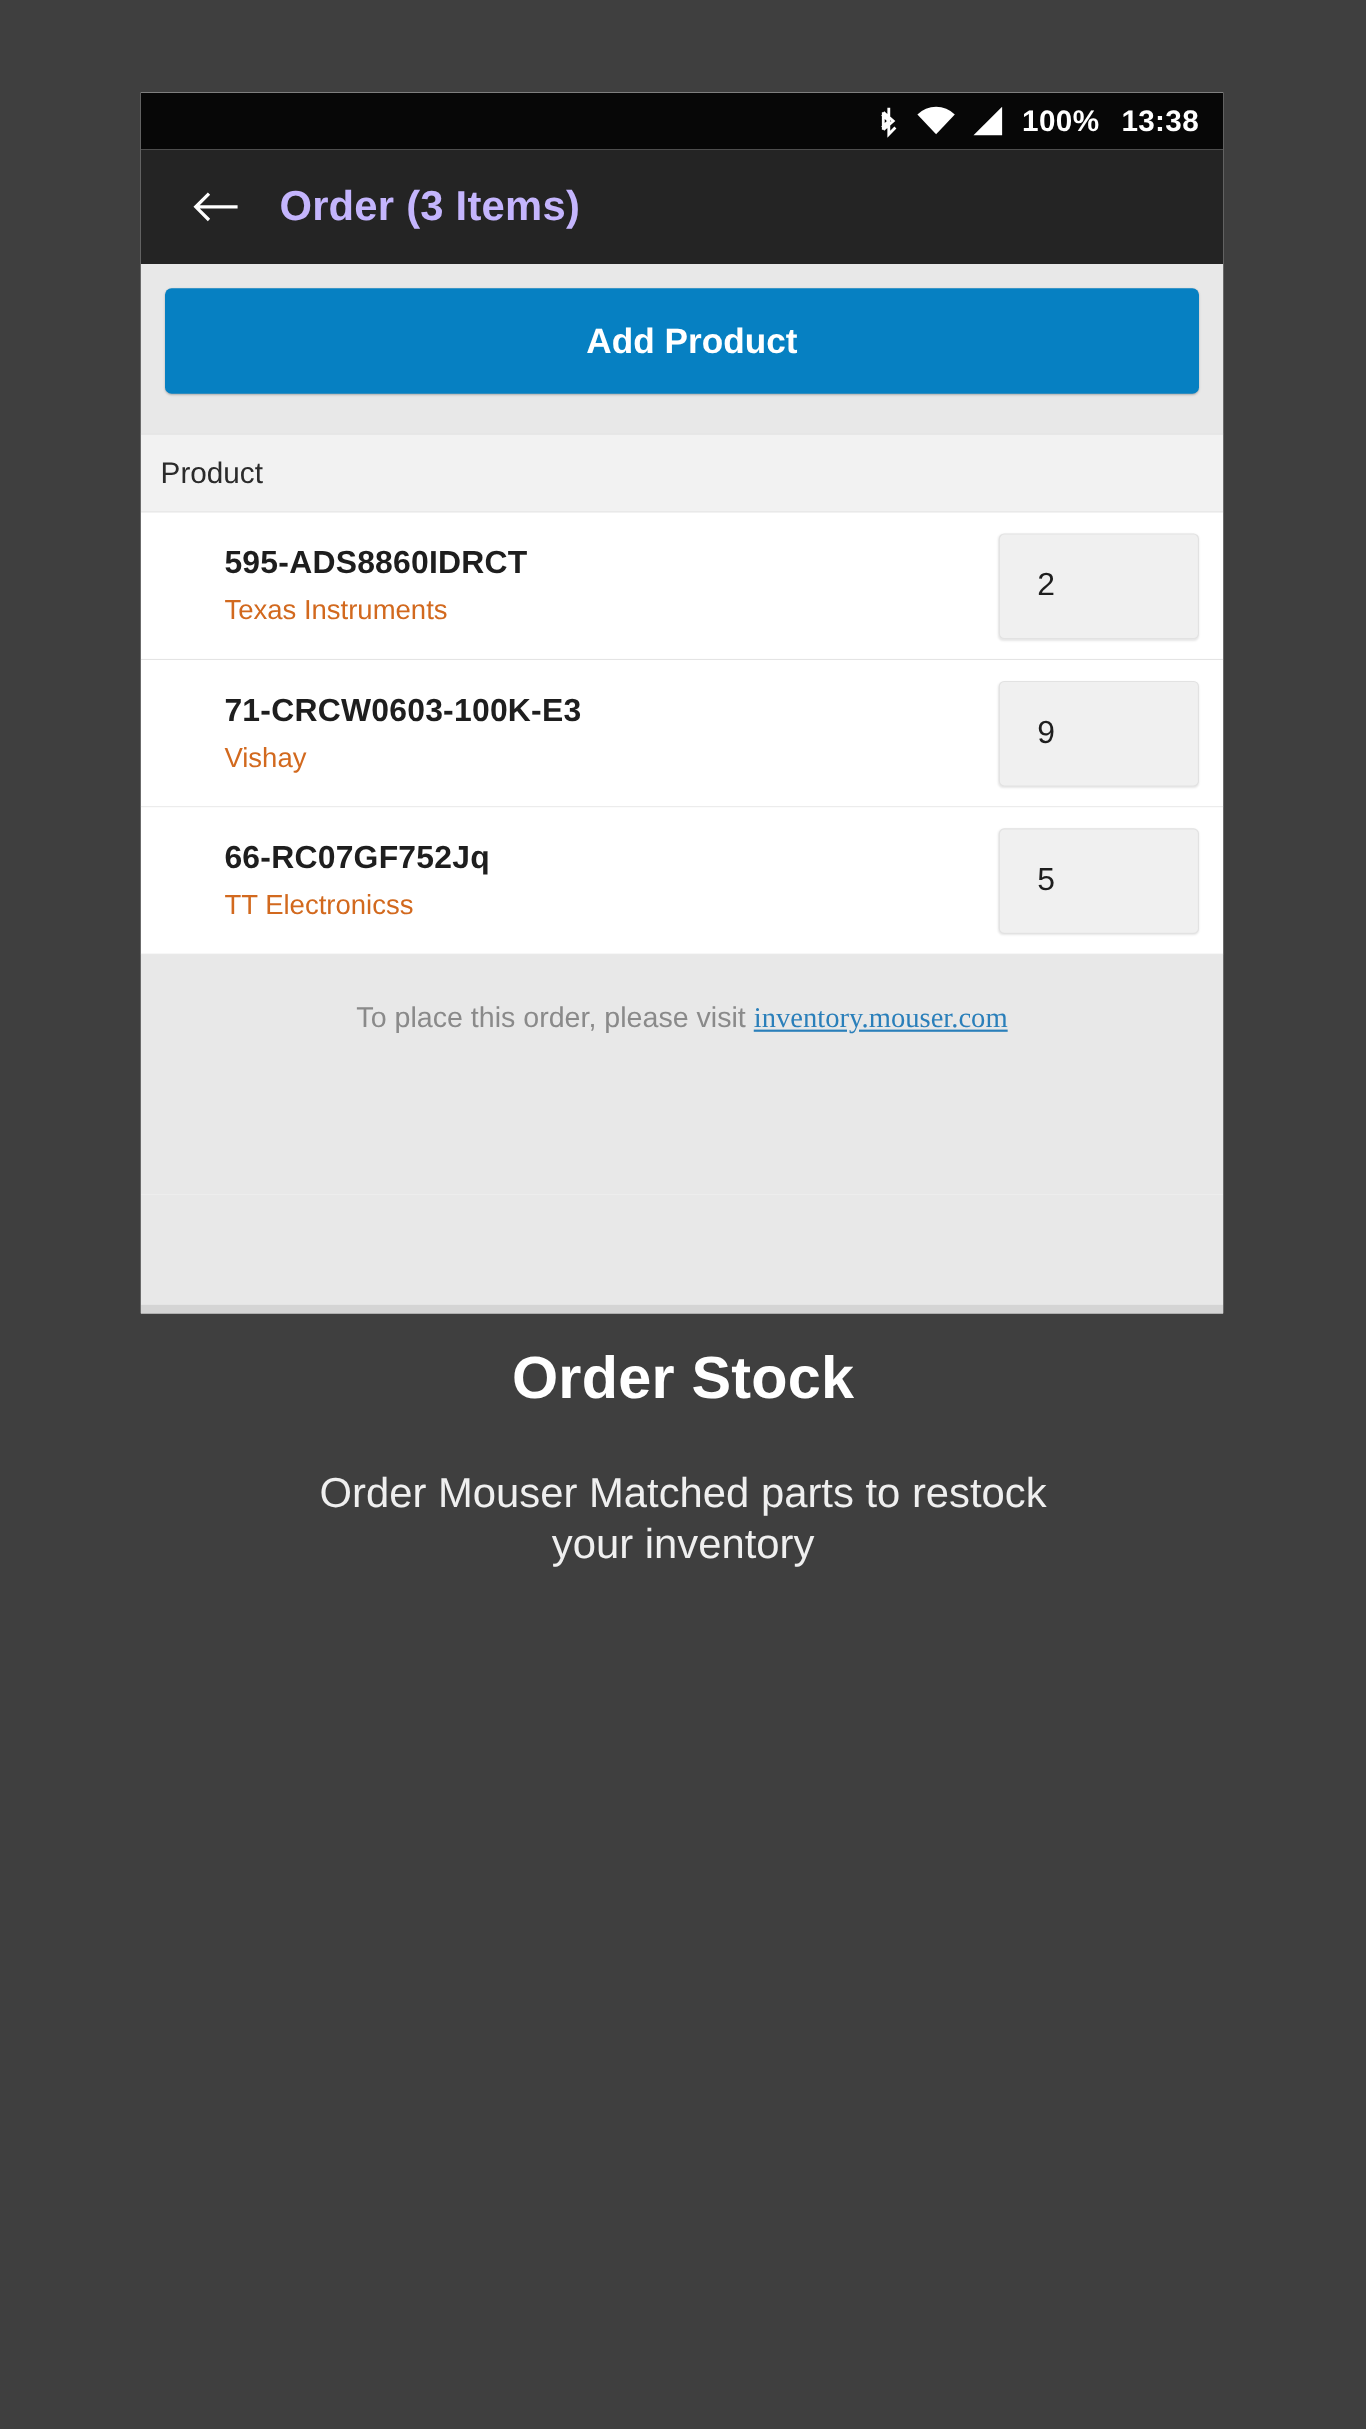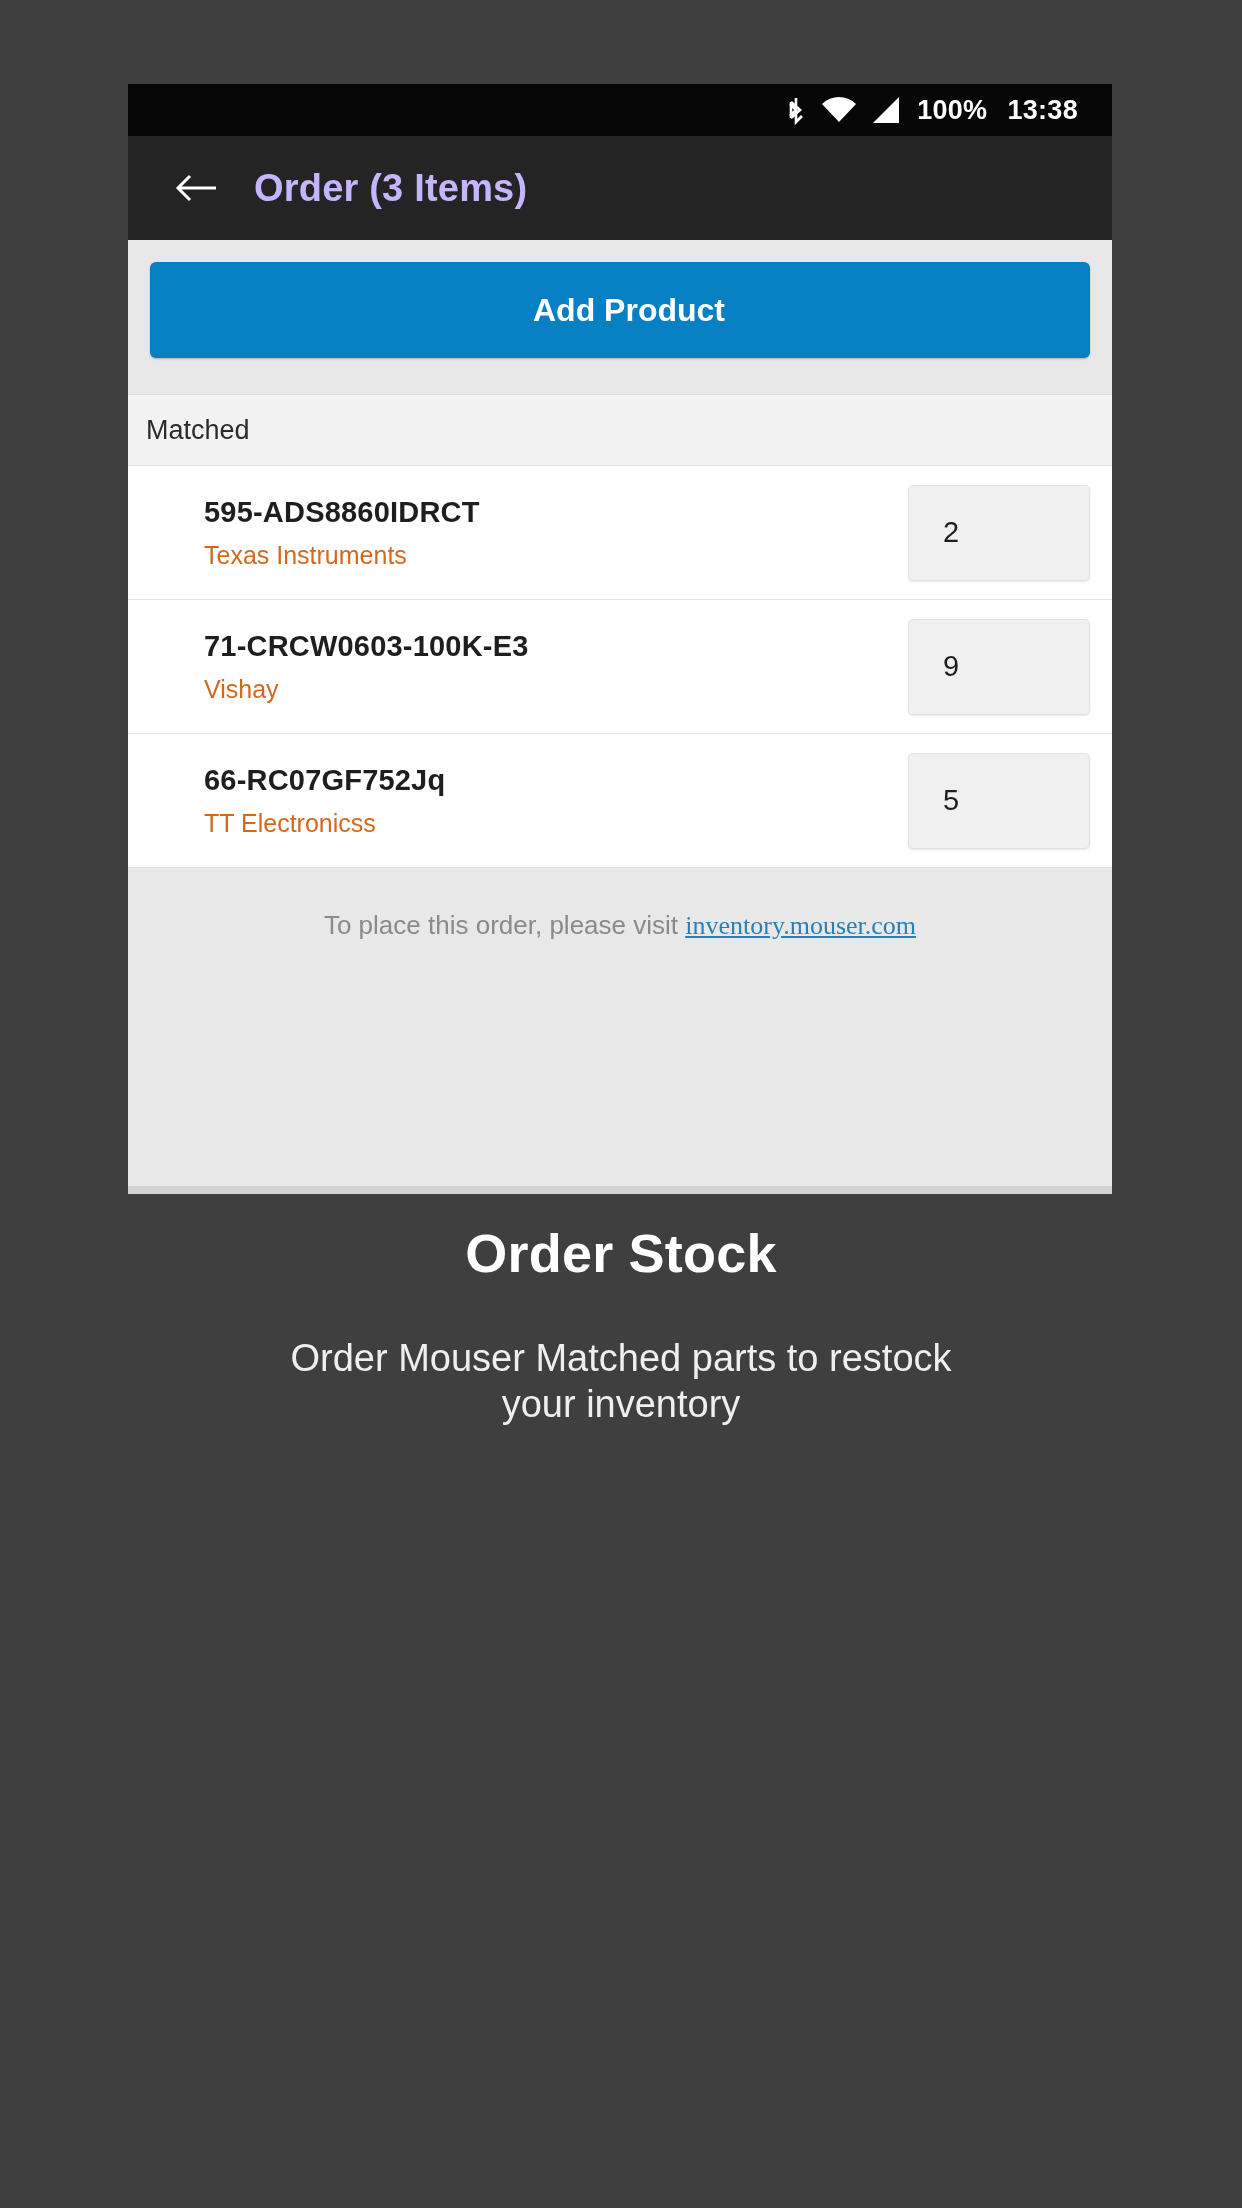--- a/index.html
+++ b/index.html
@@ -17,21 +17,21 @@
     left: 128px; top: 84px;
     width: 984px; height: 1110px;
     background: #ffffff;
     overflow: hidden;
   }
 
   
   .statusbar {
     height: 52px; background: #070707;
     display: flex; align-items: center; justify-content: flex-end;
-    padding-right: 34px;
+    padding-right: 22px;
   }
   .sb-icons { display: flex; align-items: center; gap: 14px; }
   .sb-text {
     color: #ffffff; font-size: 27px; font-weight: bold;
     letter-spacing: .3px; margin-left: 16px;
   }
   .sb-time { margin-left: 20px; }
   .icon-bt svg, .icon-wifi svg, .icon-signal svg { display: block; }
 
   
@@ -166,21 +166,21 @@
         </svg>
       </div>
       <div class="toolbar-title">Order (3 Items)</div>
     </div>
 
     <div class="add-area">
       <button class="btn-add">Add Product</button>
     </div>
 
     <div class="list-header">
-      <span>Matched</span>
+      <span>Product</span>
     </div>
 
     <div class="row">
       <div class="row-info">
         <div class="part-no">595-ADS8860IDRCT</div>
         <div class="mfr">Texas Instruments</div>
       </div>
       <input class="qty-input" type="text" value="2" style="">
     </div>
 

